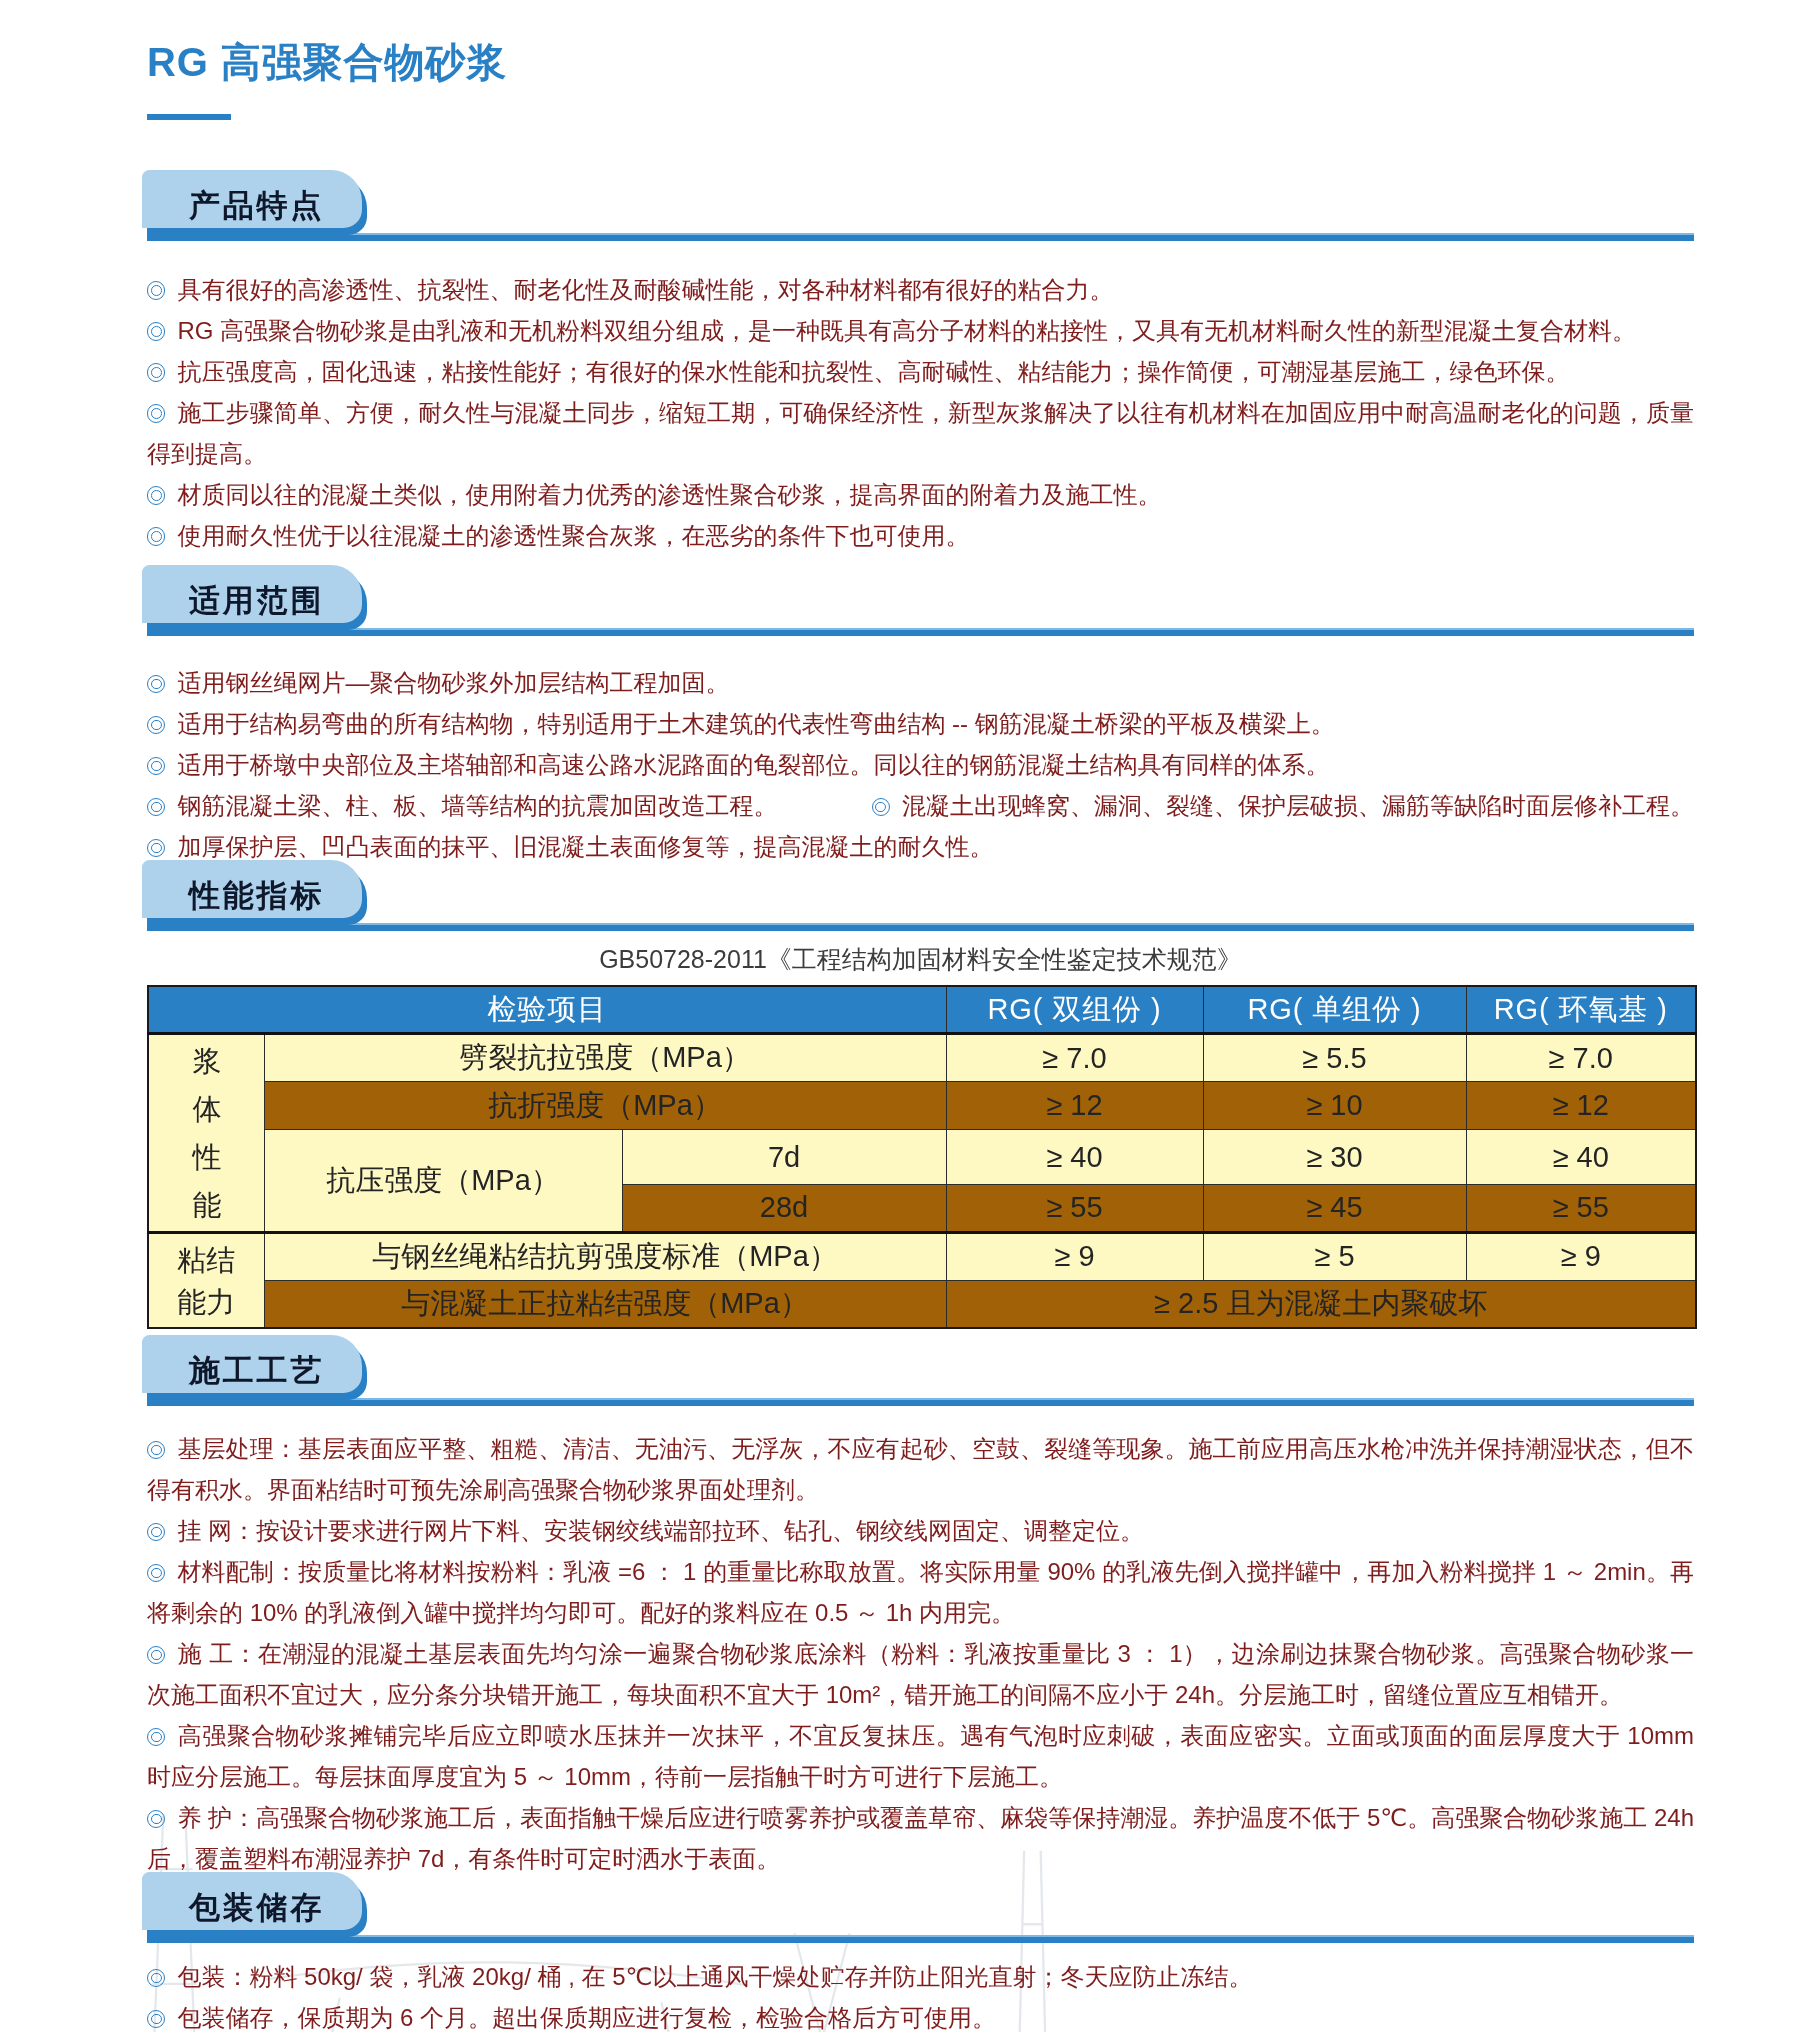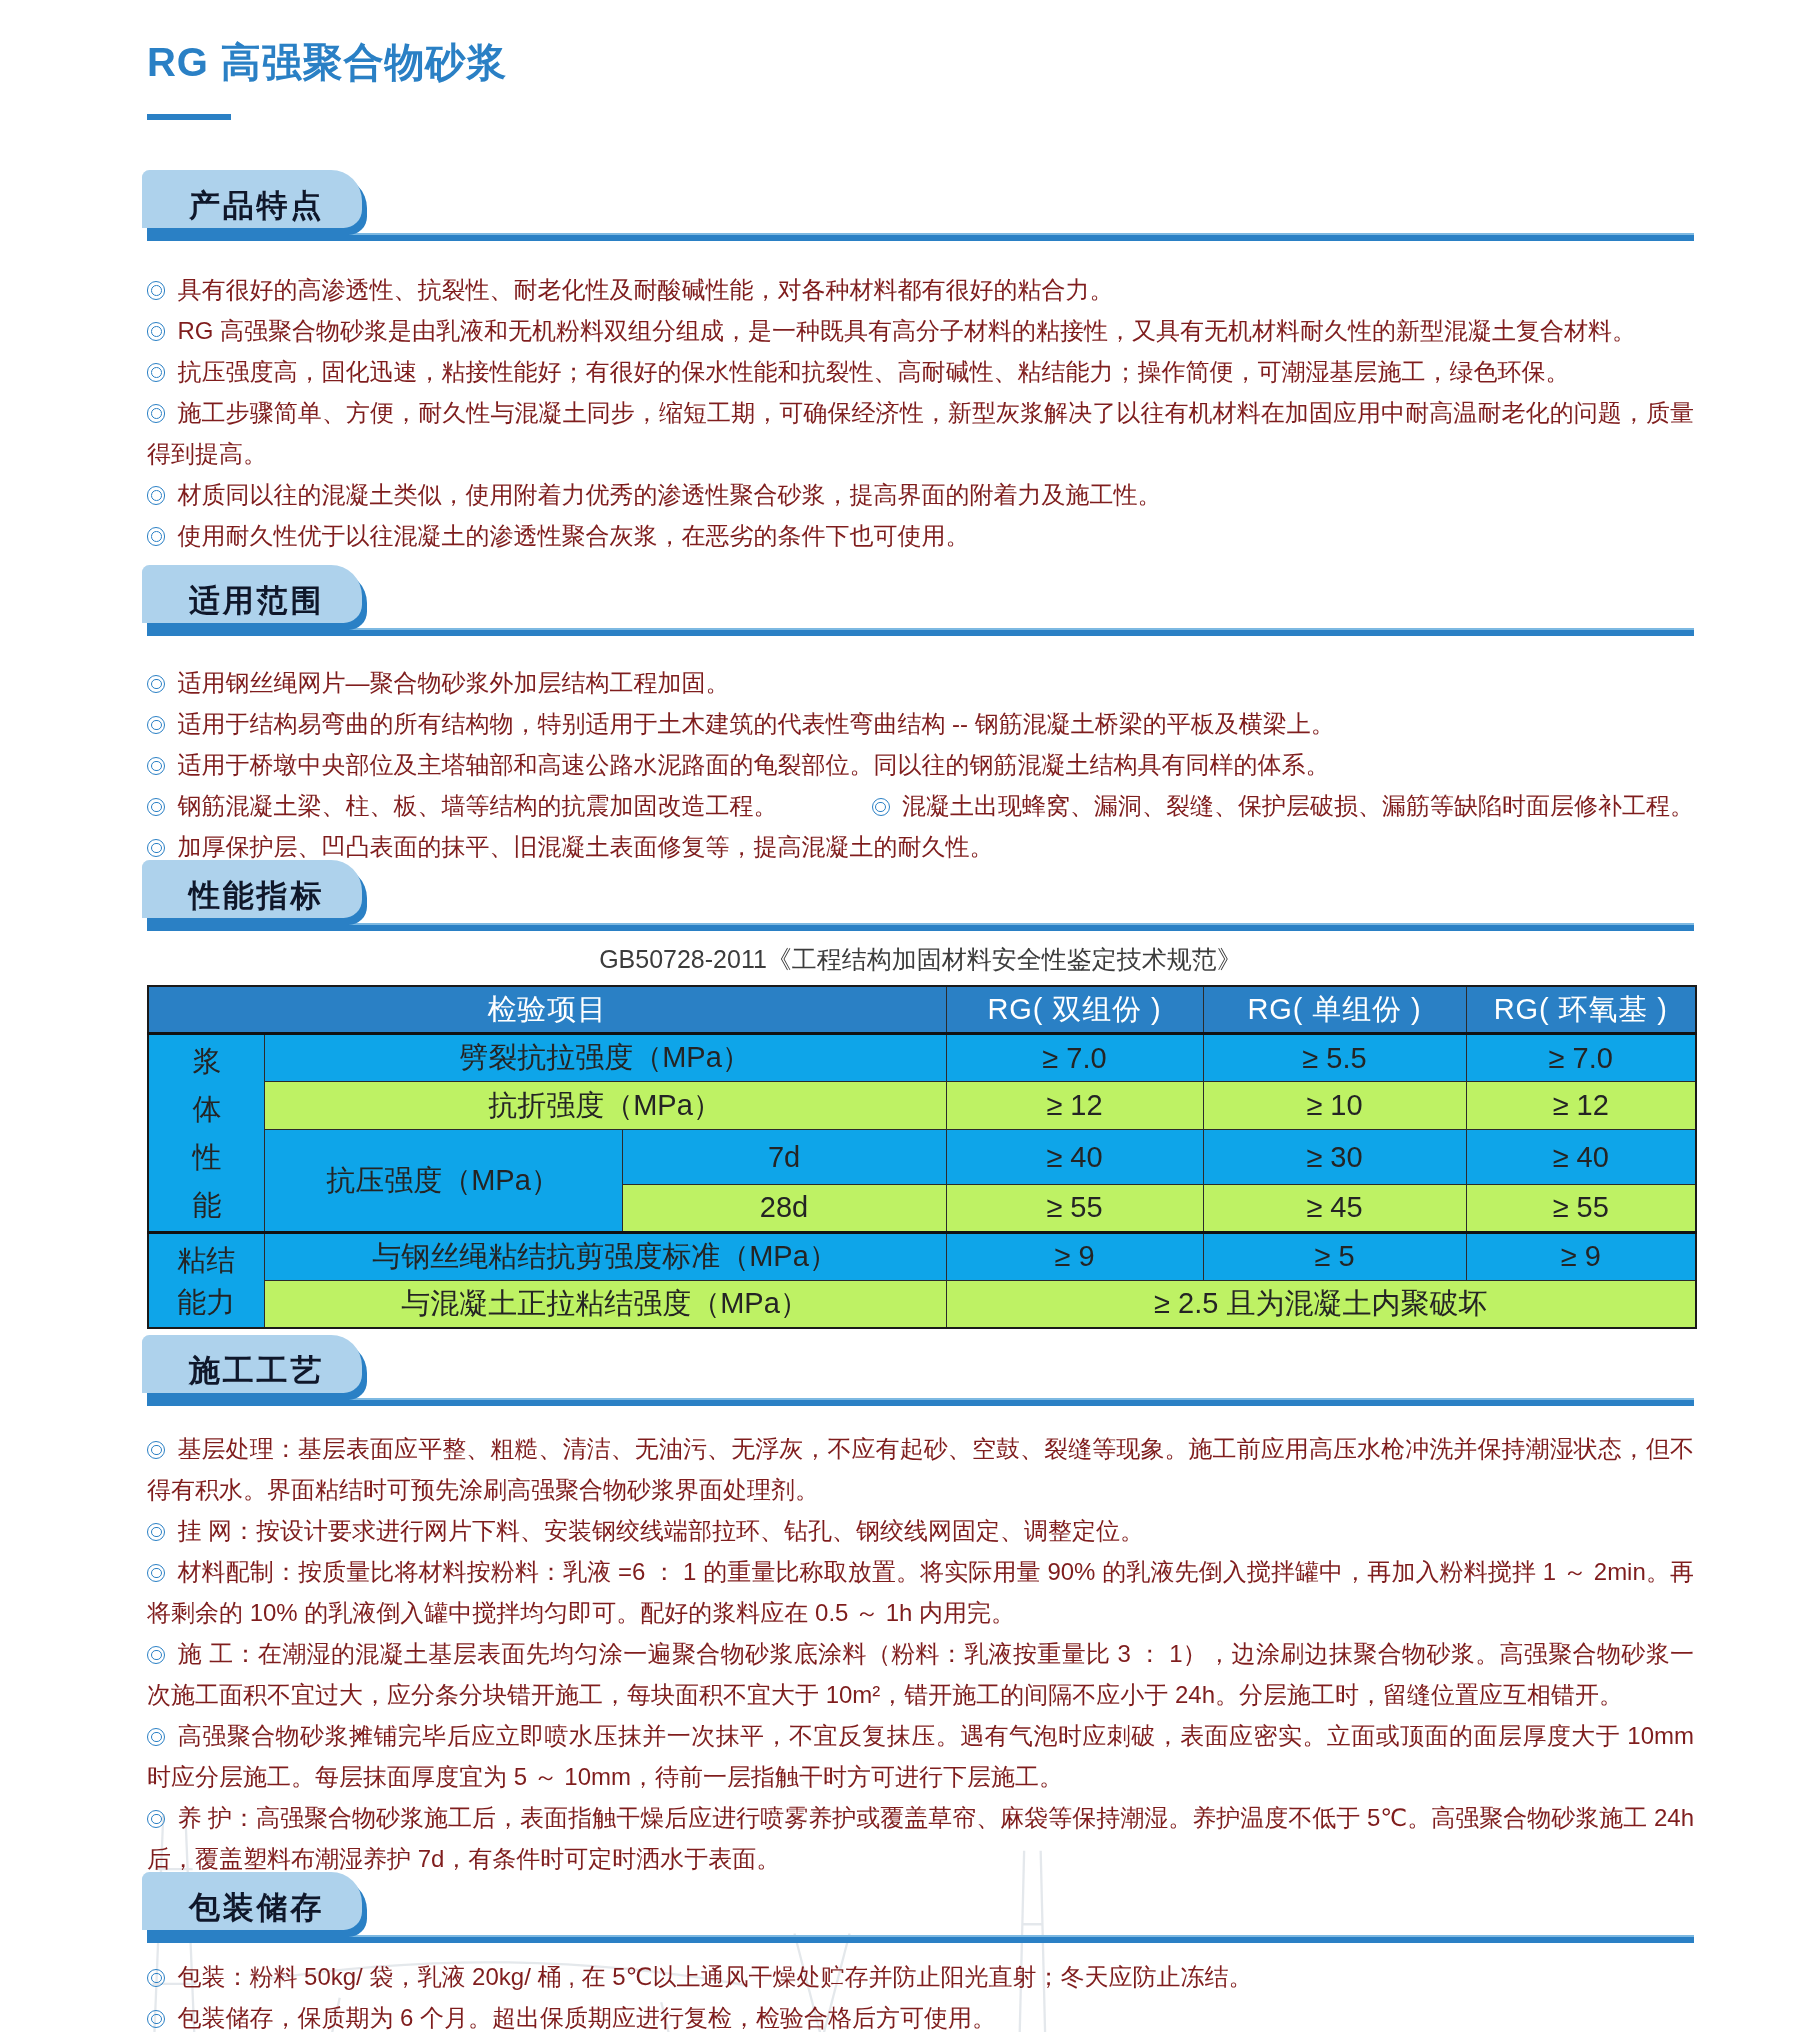--- a/index.html
+++ b/index.html
@@ -63,22 +63,22 @@
   table.perf {
     margin-top:7.3px; width:1547px; table-layout:fixed;
     border-collapse:collapse; border:2.8px solid #1a1a1a;
     font-size:29px; color:#242424;
   }
   table.perf th, table.perf td { border:1.8px solid #2b2b2b; height:48px; text-align:center; vertical-align:middle; padding:1.8px 5.5px; }
   table.perf thead th {
     background:var(--accent,#2a80c5); color:#ffffff; font-weight:normal;
     border-bottom:3.7px solid #111111; letter-spacing:0.9px;
   }
-  tr.shade td { background:#0ea5e9; }
-  tr.plain td { background:#bef264; }
+  tr.shade td { background:#fef9c3; }
+  tr.plain td { background:#a16207; }
   tr.gstart td { border-top:3.7px solid #111111; }
   td.glabel span { display:inline-block; word-break:break-all; text-align:center; }
   td.gl-1 span { max-width:27.5px; line-height:48px; }
   td.gl-2 span { max-width:84px; line-height:42px; }
 </style>
 </head>
 <body>
 
 <div class="page">
 

